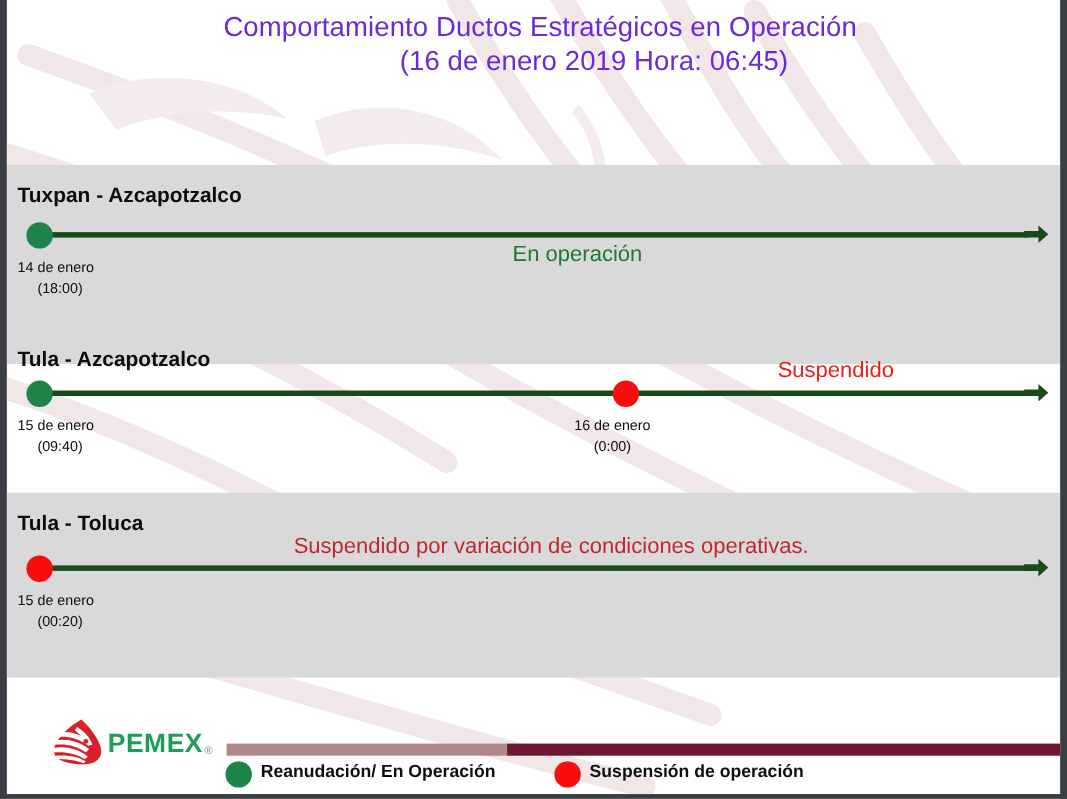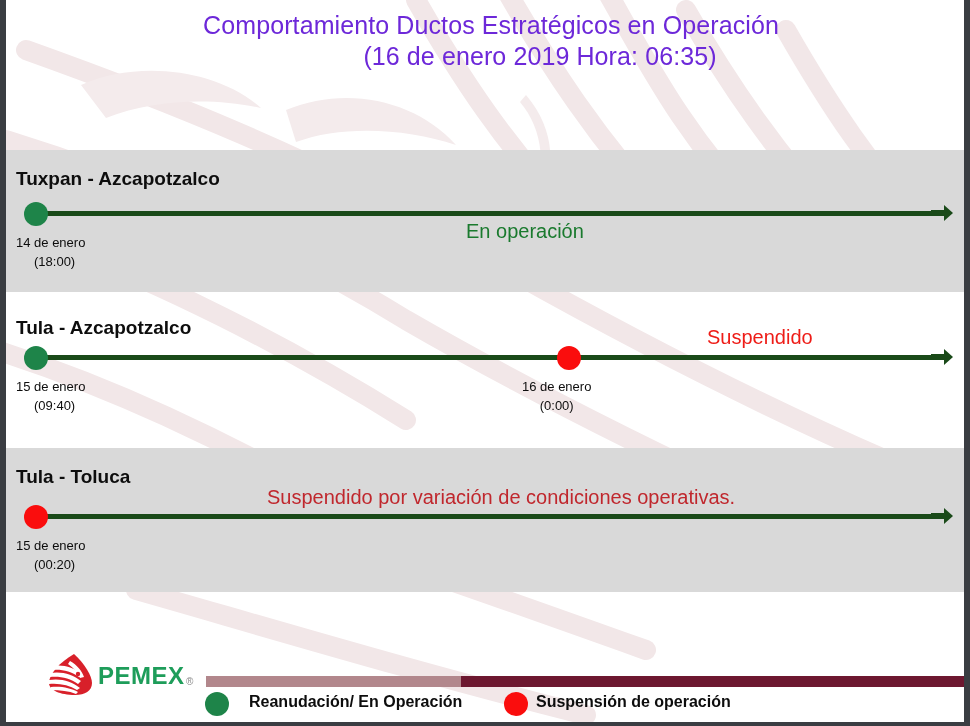--- a/index.html
+++ b/index.html
@@ -39,23 +39,23 @@
     white-space:nowrap;
   }
   .title-line.l1{padding-left:30px;}
   .title-line.l2{padding-left:128px;}
   
   .band{
     position:absolute;
     left:0;width:958px;
   }
   .band.shaded{background:#d9d9d9;}
-  .band.b1{top:150px;height:142px;}
+  .band.b1{top:150px;height:181px;}
   .band.b2{top:299px;height:142px;background:transparent;}
-  .band.b3{top:448px;height:144px;}
+  .band.b3{top:448px;height:168px;}
   
   .row{
     position:absolute;
     left:0;top:0;width:958px;height:100%;
   }
   .pipeline-name{
     position:absolute;
     left:10px;top:18px;
     font-size:19px;
     font-weight:bold;
@@ -123,21 +123,21 @@
   .legend-dot.green{left:199px;background:#1e8449;}
   .legend-dot.red{left:498px;background:#fa0d0d;}
   .legend-label{
     position:absolute;
     top:693px;
     font-size:16px;
     font-weight:bold;
     color:#0d0d0d;
     white-space:nowrap;
   }
-  .legend-label.l1{left:231px;margin-left:12px;}
+  .legend-label.l1{left:231px;}
   .legend-label.l2{left:530px;}
   
   .edge{position:absolute;background:#3a3d42;}
   .edge.left{left:0;top:0;width:6px;height:726px;}
   .edge.right{left:964px;top:0;width:6px;height:726px;}
   .edge.bottom{left:0;top:722px;width:970px;height:4px;}
 </style>
 </head>
 <body>
 
@@ -163,21 +163,21 @@
         <path d="M300 120 C 360 95, 430 110, 470 155 C 420 138, 355 135, 310 152 Z"></path>
         <path d="M260 186 C 300 172, 345 176, 368 196 C 330 190, 292 190, 262 198 Z"></path>
         <path d="M540 105 C 570 140, 572 185, 548 215 C 560 180, 558 140, 534 112 Z"></path>
         <ellipse cx="716" cy="252" rx="9" ry="7"></ellipse>
       </g>
     </svg>
   </div>
 
   <div class="title-block">
     <div class="title-line l1">Comportamiento Ductos Estratégicos en Operación</div>
-    <div class="title-line l2">(16 de enero 2019 Hora: 06:35)</div>
+    <div class="title-line l2">(16 de enero 2019 Hora: 06:45)</div>
   </div>
 
   <div class="band shaded b1">
     <div class="row">
       <div class="pipeline-name">Tuxpan - Azcapotzalco</div>
 
       <div class="status green" style="left:460px;top:38px;">En operación</div>
 
       <div class="axis" style="left:30px;top:61px;width:898px;"></div>
       <div class="arrowhead" style="left:925px;top:53px;">

